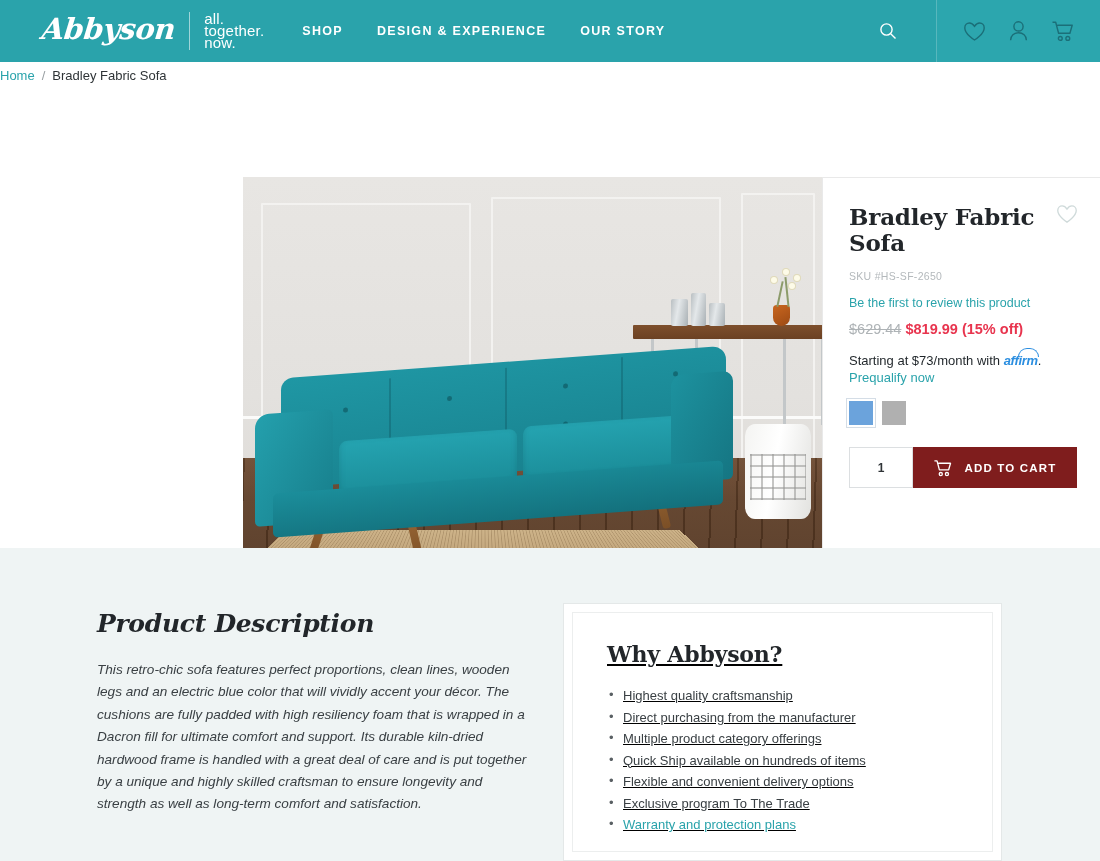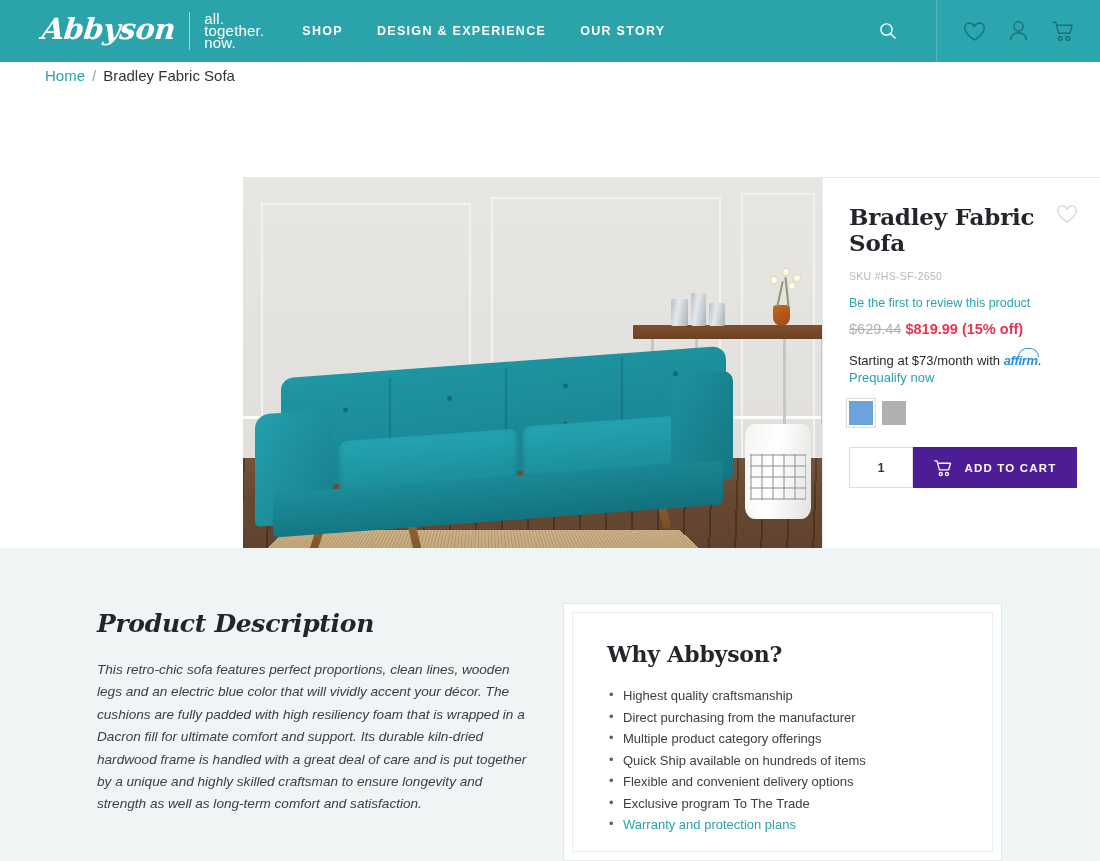--- a/index.html
+++ b/index.html
@@ -45,21 +45,21 @@
   }
   .icon-panel {
     width: 163px; height: 62px; background: #2ca6ae;
     display: flex; align-items: center; justify-content: center; gap: 22px;
   }
   .hicon { cursor: pointer; display: block; }
 
   
   .breadcrumb {
     height: 27px; display: flex; align-items: center;
-    padding-left: 45px; font-size: 15px; gap: 7px;
+    font-size: 13px; gap: 7px;
   }
   .crumb-link { color: #2aa3ab; cursor: pointer; }
   .crumb-sep { color: #9aa0a3; }
   .crumb-cur { color: #2f3437; }
 
   
   .product-top { position: relative; height: 460px; }
 
   .gallery-main {
     position: absolute; left: 243px; top: 88px;
@@ -194,21 +194,21 @@
   .swatches { margin-top: 16px; display: flex; gap: 9px; }
   .swatch { width: 24px; height: 24px; cursor: pointer; }
   .swatch.sel { box-shadow: 0 0 0 2px #fff, 0 0 0 3px #d4dde6; }
   .cart-row { margin-top: 22px; display: flex; height: 41px; width: 228px; }
   .qty-box {
     width: 64px; border: 1px solid #dcdfe1; background: #fff;
     display: flex; align-items: center; justify-content: center;
     font-size: 12px; font-weight: bold; color: #2f3437; cursor: text;
   }
   .atc-btn {
-    flex: 1; background: #4c1d95; display: flex; align-items: center;
+    flex: 1; background: #7f1d1d; display: flex; align-items: center;
     justify-content: center; gap: 11px; cursor: pointer;
     color: #fff; font-size: 11.5px; font-weight: bold; letter-spacing: 1.2px;
   }
 
   
   .thumbs {
     position: absolute; left: 0; top: 488px; width: 822px; height: 60px;
     display: flex; align-items: center;
   }
   .thumb-arrow {
@@ -239,21 +239,21 @@
     font-family: "DejaVu Serif", serif; font-weight: bold;
     font-size: 25px; color: #22262a; letter-spacing: -.3px;
   }
   .desc-body {
     margin-top: 21px; font-size: 13.6px; line-height: 22.4px; color: #3a4044;
   }
   .why-card {
     position: absolute; left: 563px; top: 55px; width: 439px; height: 258px;
     background: #fff; border: 1px solid #e4e8e8; padding: 8px;
   }
-  .why-inner { border: 1px solid #eceeee; height: 100%; padding: 28px 0 16px 34px; }
+  .why-inner { border: 1px solid #eceeee; height: 100%; padding: 28px 0 16px 34px; text-decoration: underline; }
   .why-title {
     font-family: "DejaVu Serif", serif; font-weight: bold;
     font-size: 22px; color: #22262a; letter-spacing: -.2px;
   }
   .why-list { margin-top: 18px; list-style: none; }
   .why-list li {
     font-size: 13px; color: #3a4044; line-height: 21.5px;
     padding-left: 16px; position: relative;
   }
   .why-list li::before {

